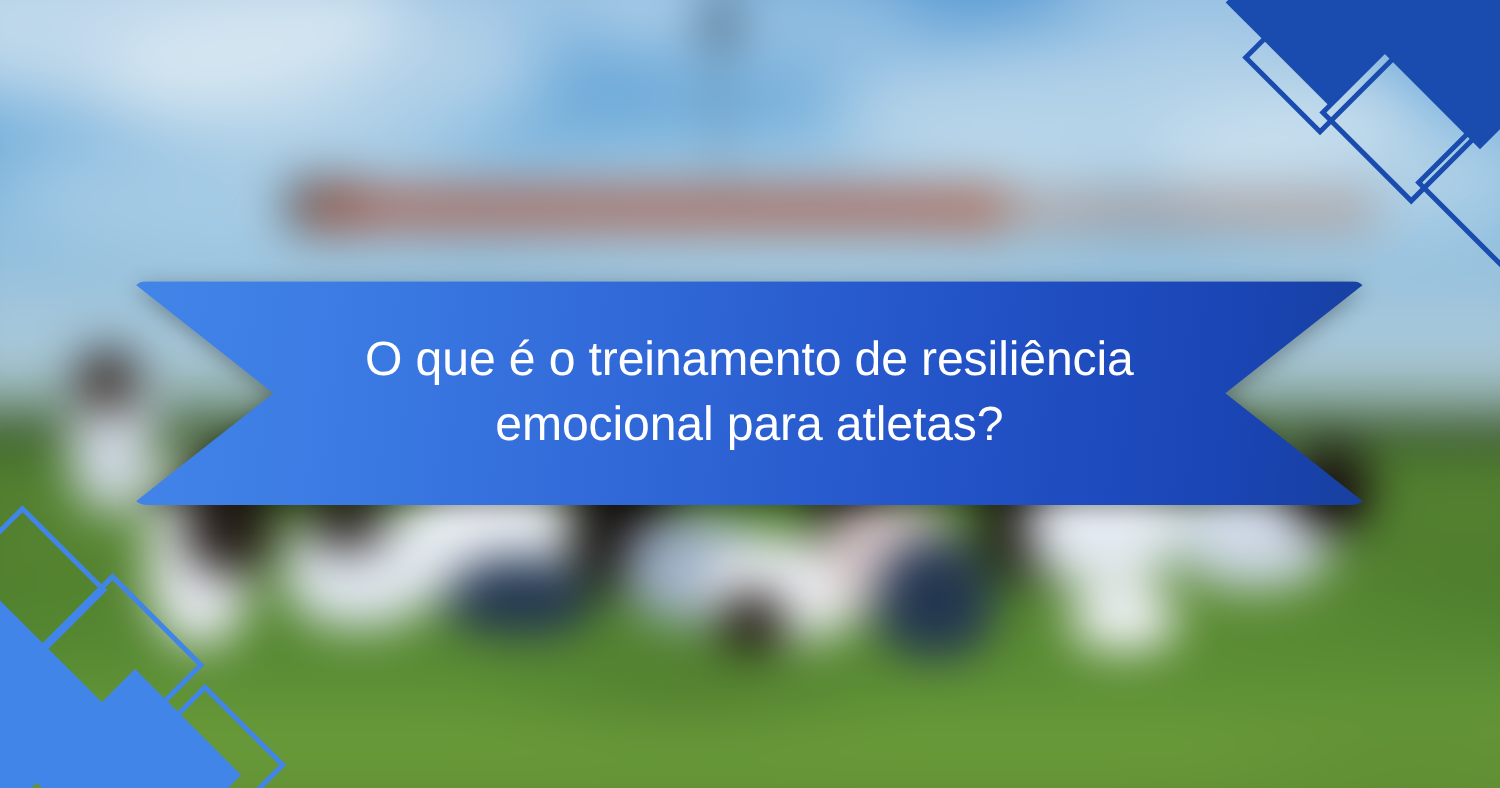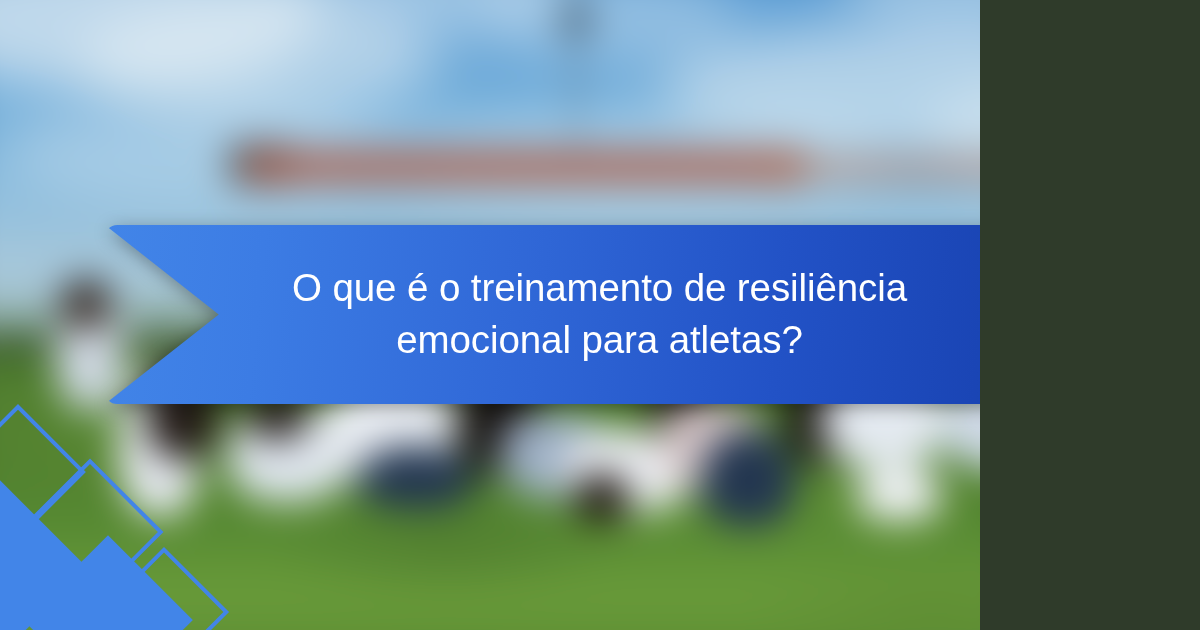--- a/index.html
+++ b/index.html
@@ -8,21 +8,21 @@
   html, body {
     width: 1200px;
     height: 630px;
     overflow: hidden;
     background: #2f3b2a;
     font-family: "Liberation Sans", sans-serif;
   }
 
   #card {
     position: relative;
-    width: 980px;
+    width: 1200px;
     height: 630px;
     overflow: hidden;
   }
 
   
   .photo {
     position: absolute;
     inset: -40px;
     filter: blur(18px) saturate(1.05);
   }

